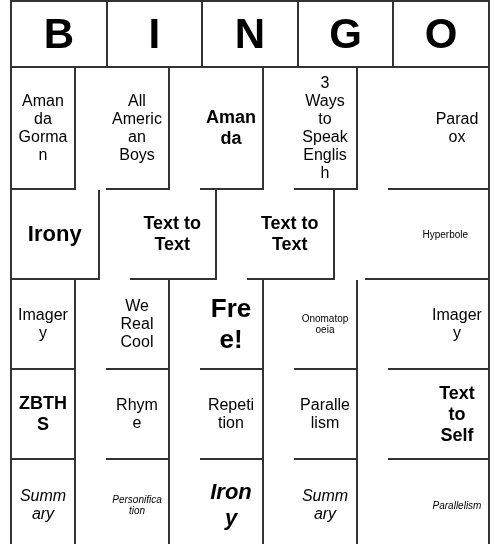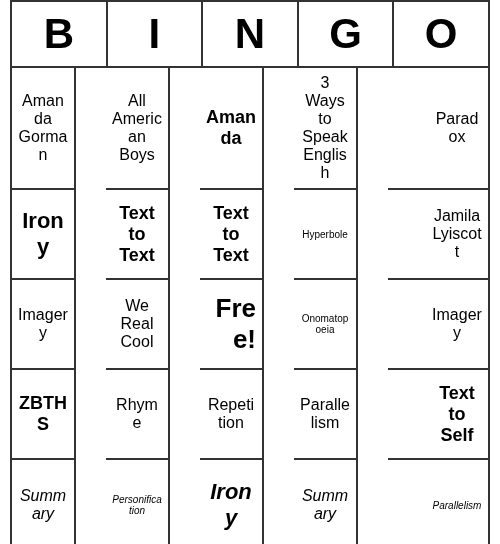--- a/index.html
+++ b/index.html
@@ -74,21 +74,20 @@
       font-size: 10px;
       font-weight: normal;
     }
     .cell-text-bold-medium {
       font-size: 18px;
       font-weight: bold;
     }
     .cell-text-free {
       font-size: 26px;
       font-weight: bold;
-      text-align: right;
     }
   </style>
 </head>
 <body>
 
 <div class="bingo-card">
   <div class="bingo-header">
   <div class="bingo-header-cell">B</div>
       <div class="bingo-header-cell">I</div>
       <div class="bingo-header-cell">N</div>
@@ -118,23 +117,20 @@
           <span class="cell-text-large">Irony</span>
         </div>
         <div class="bingo-cell">
           <span class="cell-text-bold-medium">Text to Text</span>
         </div>
         <div class="bingo-cell">
           <span class="cell-text-bold-medium">Text to Text</span>
         </div>
         <div class="bingo-cell">
           <span class="cell-text-small">Hyperbole</span>
-        </div>
-        <div class="bingo-cell">
-          <span class="cell-text-medium">Jamila Lyiscott</span>
         </div>
       </div>
       <div class="bingo-row">
         <div class="bingo-cell">
           <span class="cell-text-medium">Imagery</span>
         </div>
         <div class="bingo-cell">
           <span class="cell-text-medium">We Real Cool</span>
         </div>
         <div class="bingo-cell">

